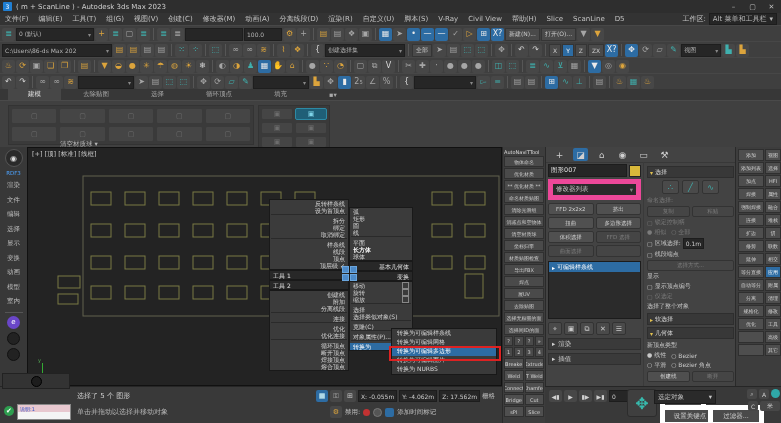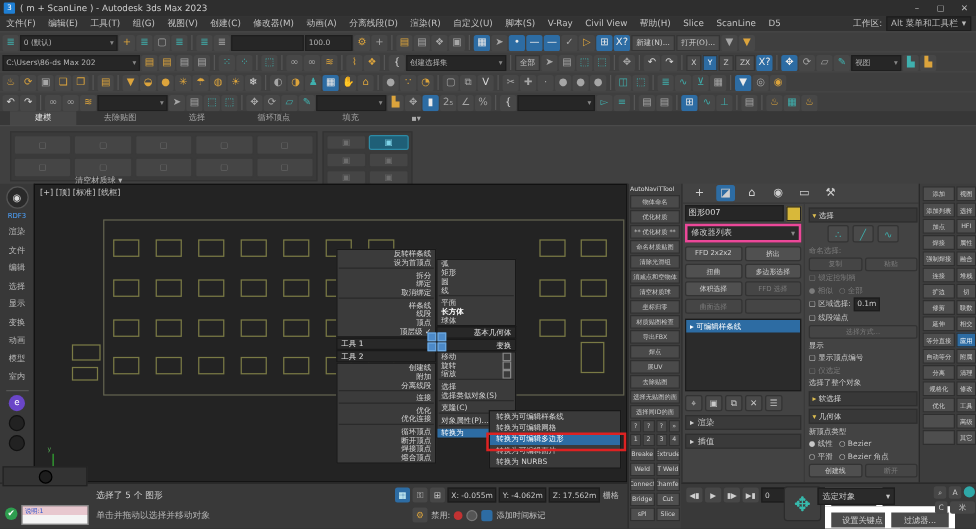--- a/index.html
+++ b/index.html
@@ -62,21 +62,21 @@
   
   .cmdpanel{position:absolute;top:0;left:545px;width:190px;height:239px;background:#434343;border-left:1px solid #2a2a2a;box-sizing:border-box;}
   .cptabs{height:15px;display:flex;align-items:center;gap:6px;padding-left:6px;border-bottom:1px solid #383838;}
   .cptab{width:15px;height:13px;border-radius:2px;display:flex;align-items:center;justify-content:center;font-size:9px;color:#cfcfcf;}
   .cptab.active{background:#2d6ca3;}
   .cpl{position:absolute;top:15px;left:0;width:97px;bottom:0;padding:2px;box-sizing:border-box;}
   .cpr{position:absolute;top:15px;left:97px;width:93px;bottom:0;padding:2px 2px 2px 3px;box-sizing:border-box;border-left:1px solid #3a3a3a;font-size:6px;}
   .namerow{display:flex;gap:2px;align-items:center;}
   .namefield{flex:1;height:11px;background:#262626;border:1px solid #1d1d1d;color:#ddd;font-size:6.5px;display:flex;align-items:center;padding:0 2px;}
   .swatch{width:10px;height:10px;background:#d8b83a;border:1px solid #222;}
-  .cpdd{margin-top:2px;height:11px;background:#2a2a2a;border:2px solid #ec4899;font-size:6.5px;color:#c9c9c9;display:flex;align-items:center;padding:0 3px;}
+  .cpdd{margin-top:2px;height:11px;background:#2a2a2a;border:5px solid #ec4899;font-size:6.5px;color:#c9c9c9;display:flex;align-items:center;padding:0 3px;}
   .cpdd span:last-child{margin-left:auto;color:#888;}
   .modgrid{margin-top:3px;display:grid;grid-template-columns:1fr 1fr;gap:2px;}
   .modbtn{height:10px;background:#505050;border:1px solid #333;border-radius:2px;font-size:5.5px;color:#d2d2d2;display:flex;align-items:center;justify-content:center;white-space:nowrap;overflow:hidden;}
   .modbtn.dis{color:#7d7d7d;background:#454545;}
   .stackbox{margin-top:4px;height:56px;background:#2b2b2b;border:1px solid #1c1c1c;}
   .stackrow{height:10px;background:#2d6ca3;color:#fff;font-size:6px;display:flex;align-items:center;padding-left:3px;gap:2px;}
   .stacktools{margin-top:3px;display:flex;gap:2px;align-items:center;}
   .stool{width:12px;height:11px;background:#4a4a4a;border:1px solid #333;border-radius:2px;font-size:7px;color:#c9c9c9;display:flex;align-items:center;justify-content:center;}
   .rollout{margin-top:3px;height:10px;background:#3a3a3a;border:1px solid #2f2f2f;font-size:6.5px;color:#cfcfcf;display:flex;align-items:center;padding-left:3px;gap:3px;}
   

